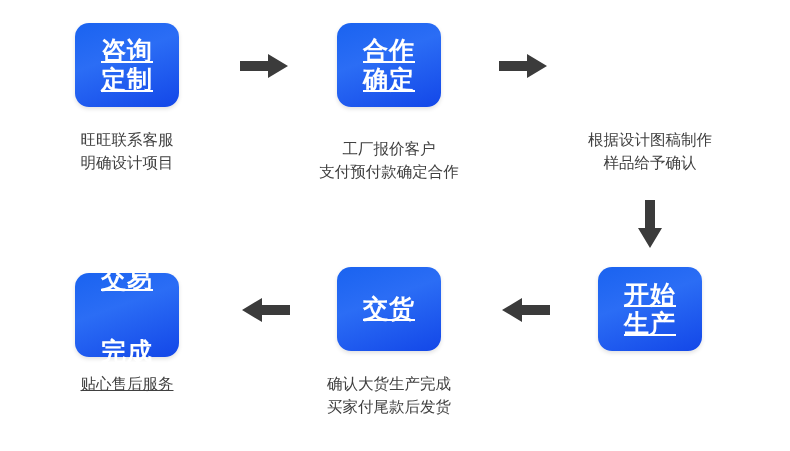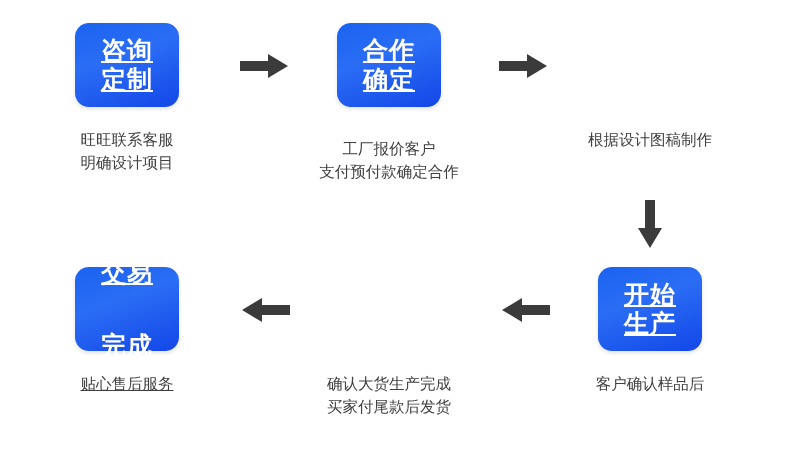--- a/index.html
+++ b/index.html
@@ -88,54 +88,57 @@
   </div>
 
   <div class="arrow" style="left:497px; top:52px;">
     <svg width="52" height="28" viewBox="0 0 52 28" aria-hidden="true">
       <path d="M2 9 H30 V2 L50 14 L30 26 V19 H2 Z" fill="#3b3b3b"></path>
     </svg>
   </div>
 
   <div class="caption" style="left:545px; top:128px; width:210px;">
     <span>根据设计图稿制作</span>
+    <span>样品给予确认</span>
   </div>
 
   <div class="arrow" style="left:636px; top:198px;">
     <svg width="28" height="52" viewBox="0 0 28 52" aria-hidden="true">
       <path d="M9 2 H19 V30 H26 L14 50 L2 30 H9 Z" fill="#3b3b3b"></path>
     </svg>
   </div>
 
   <div class="box" style="left:598px; top:267px;">
     <span>开始</span>
     <span>生产</span>
   </div>
   <div class="caption" style="left:545px; top:372px; width:210px;">
-    <span>客户确认样品后</span>
   </div>
 
   <div class="arrow" style="left:500px; top:296px;">
     <svg width="52" height="28" viewBox="0 0 52 28" aria-hidden="true">
       <path d="M50 9 H22 V2 L2 14 L22 26 V19 H50 Z" fill="#3b3b3b"></path>
     </svg>
   </div>
 
+  <div class="box" style="left:337px; top:267px;">
+    <span>交货</span>
+  </div>
   <div class="caption" style="left:284px; top:372px; width:210px;">
     <span>确认大货生产完成</span>
     <span>买家付尾款后发货</span>
   </div>
 
   <div class="arrow" style="left:240px; top:296px;">
     <svg width="52" height="28" viewBox="0 0 52 28" aria-hidden="true">
       <path d="M50 9 H22 V2 L2 14 L22 26 V19 H50 Z" fill="#3b3b3b"></path>
     </svg>
   </div>
 
-  <div class="box" style="left:75px; top:267px;gap:44px;">
+  <div class="box" style="left:75px; top:273px;gap:44px;">
     <span>交易</span>
     <span>完成</span>
   </div>
   <div class="caption" style="left:27px; top:372px; width:200px;text-decoration:underline;">
     <span>贴心售后服务</span>
   </div>
 
 </div>
 
 </body></html>

